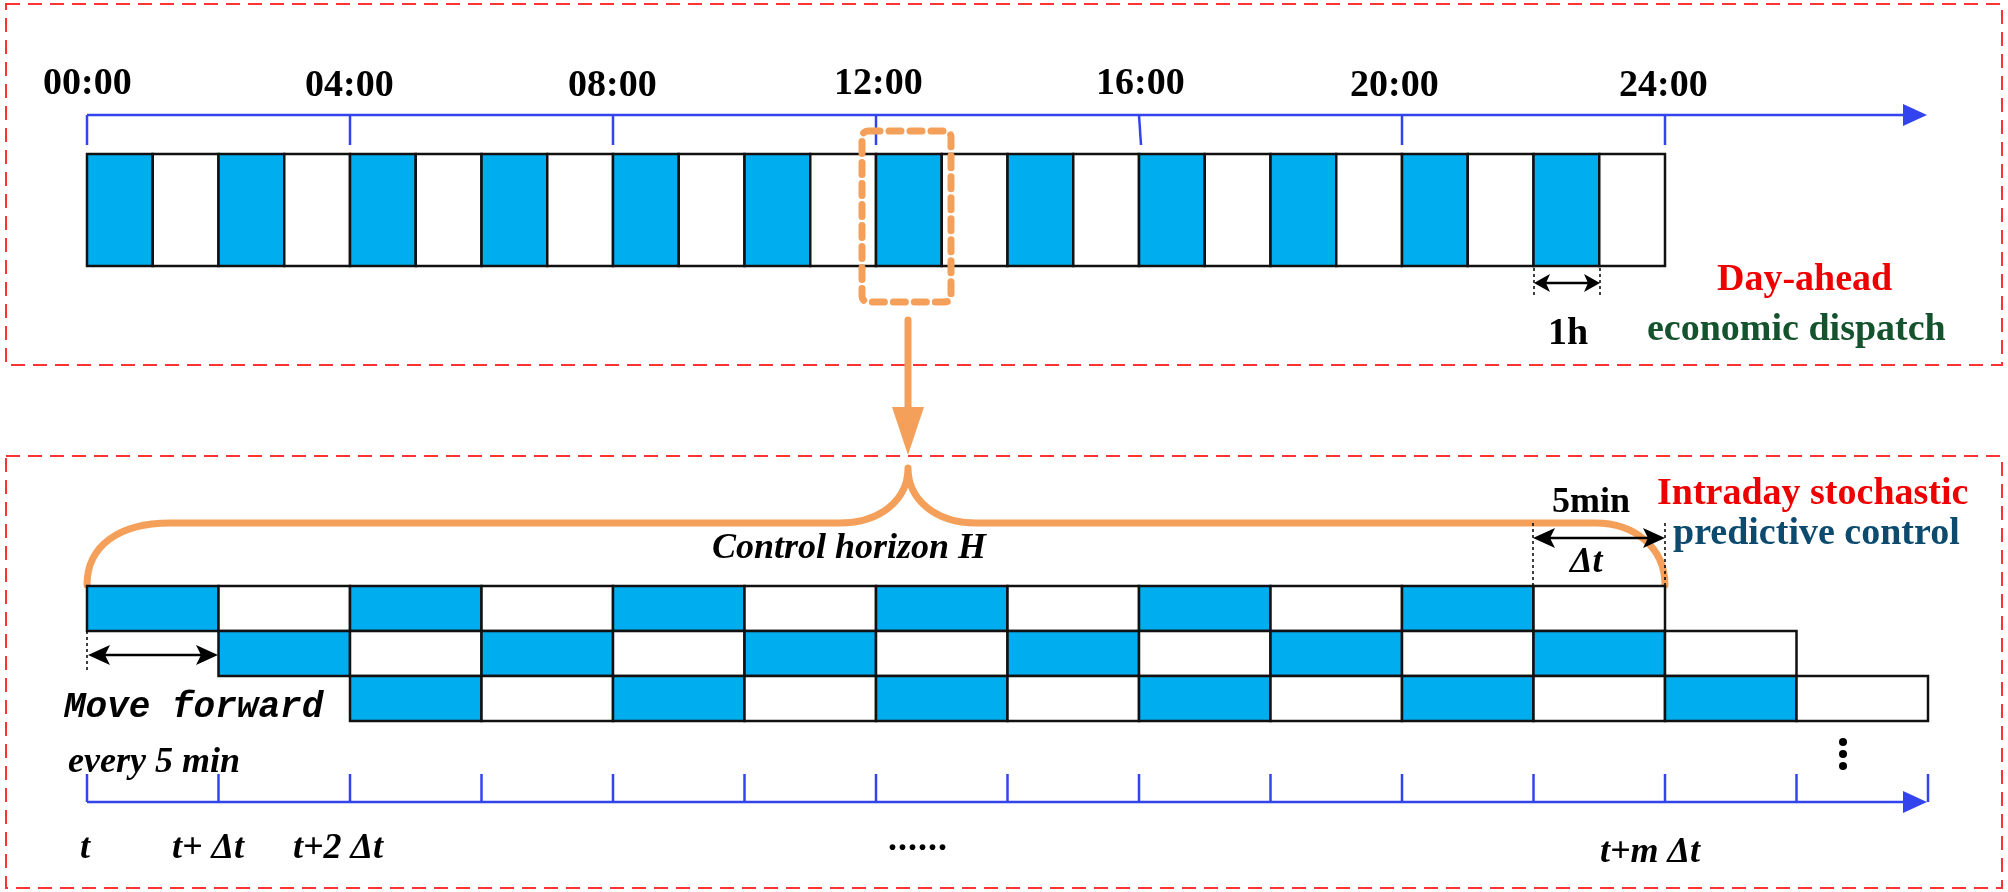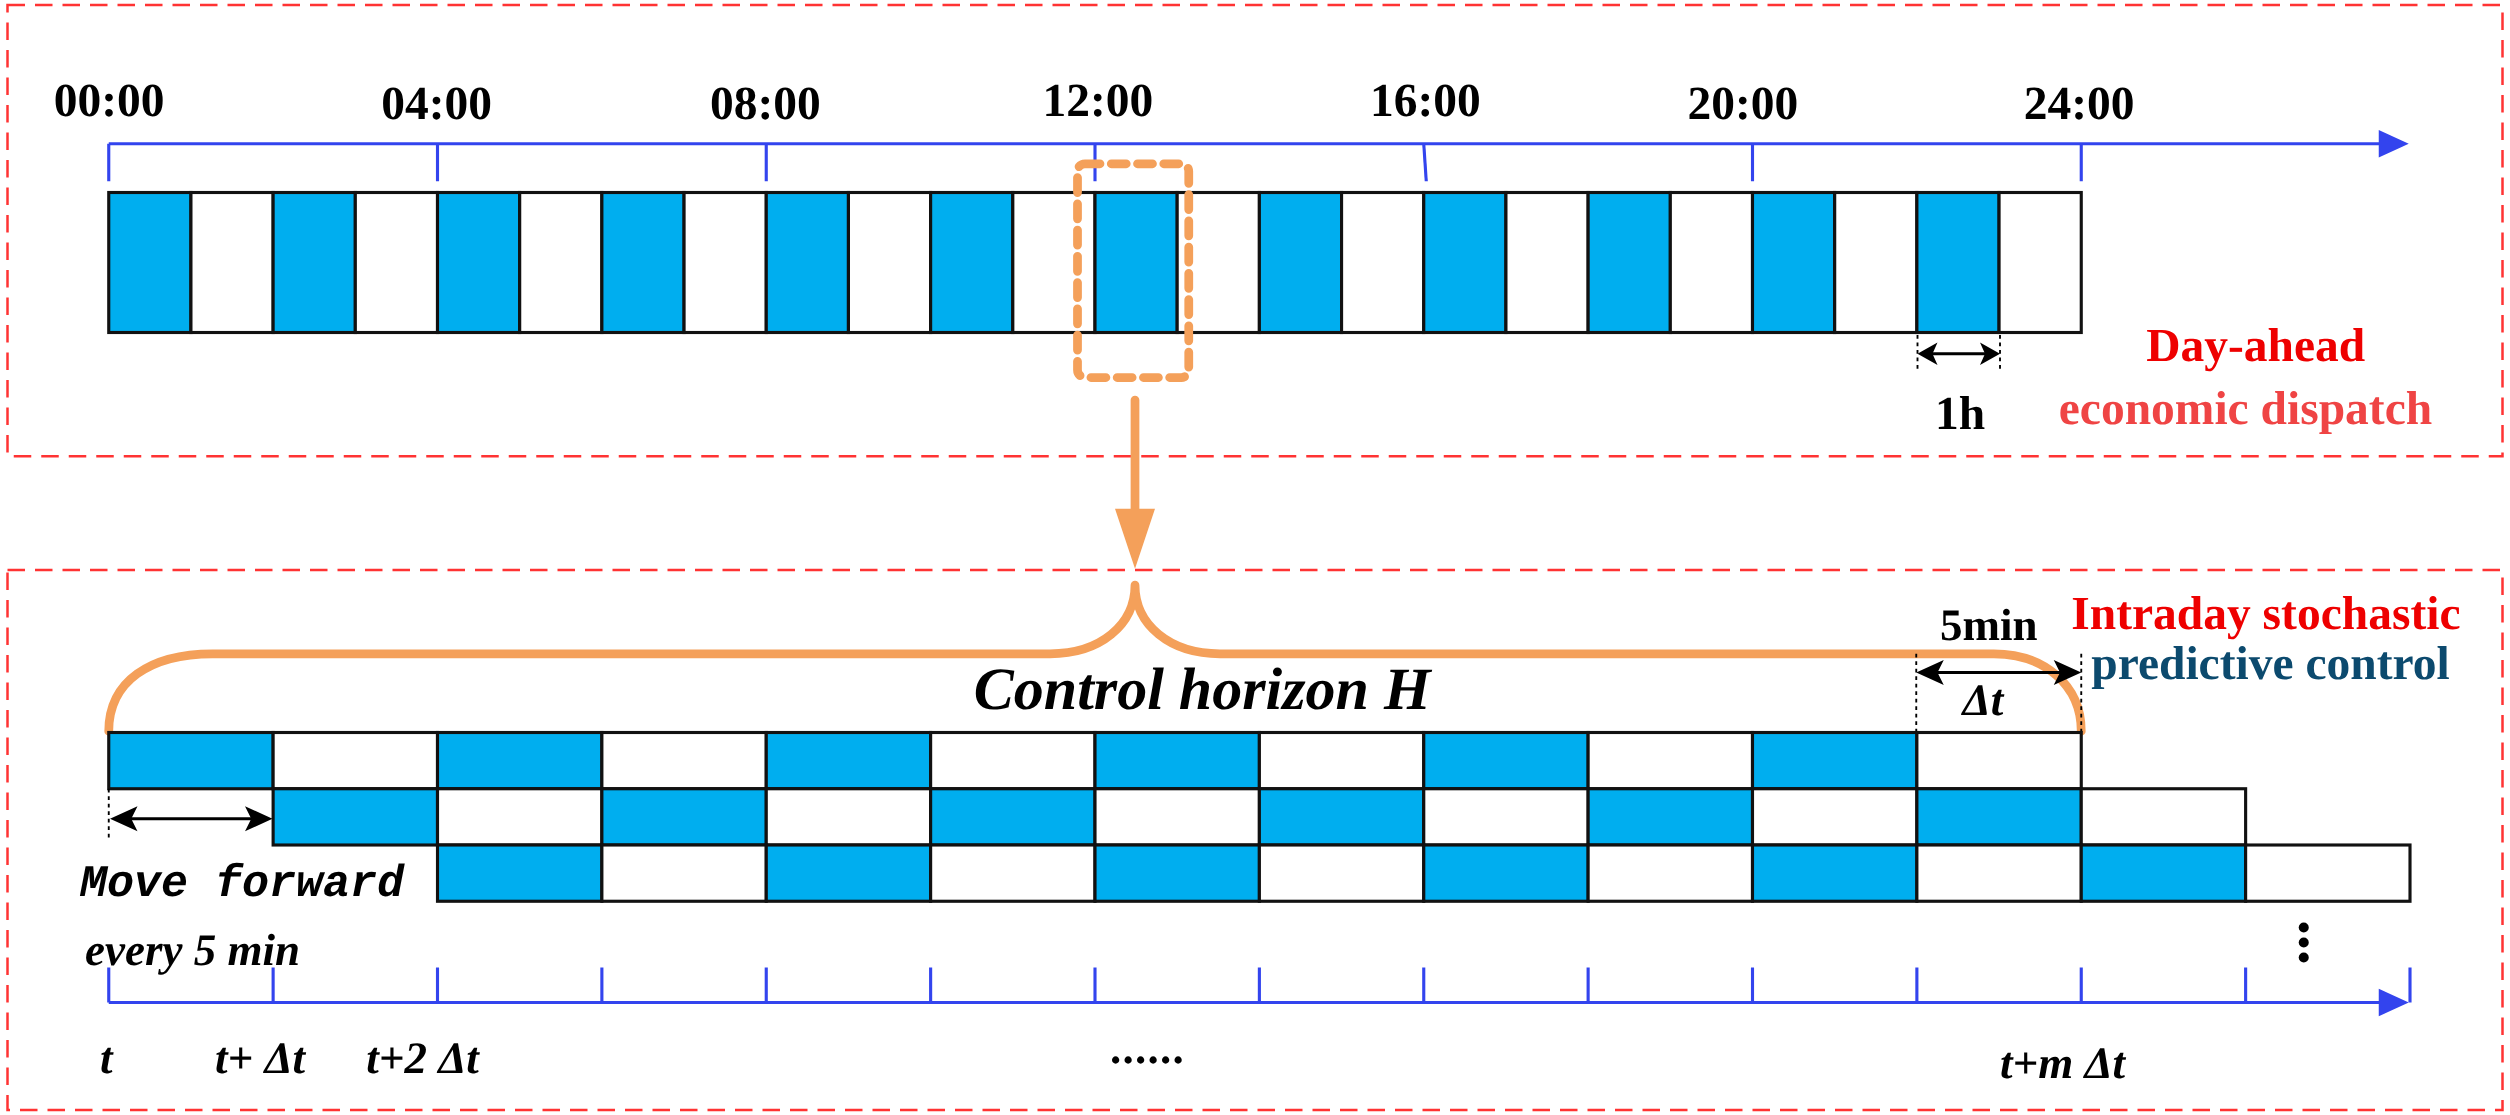--- a/index.html
+++ b/index.html
@@ -164,29 +164,29 @@
 <div class="txt serif-b" style="left:305px; top:64px; font-size:38px;">04:00</div>
 <div class="txt serif-b" style="left:568px; top:64px; font-size:38px;">08:00</div>
 <div class="txt serif-b" style="left:834px; top:62px; font-size:38px;">12:00</div>
 <div class="txt serif-b" style="left:1096px; top:62px; font-size:38px;">16:00</div>
 <div class="txt serif-b" style="left:1350px; top:64px; font-size:38px;text-align:right;">20:00</div>
 <div class="txt serif-b" style="left:1619px; top:64px; font-size:38px;">24:00</div>
 
 <div class="txt serif-b" style="left:1548px; top:312px; font-size:38px;text-align:center;">1h</div>
 
 <div class="txt serif-b" style="left:1717px; top:258px; font-size:38px; color:#EE0000;">Day-ahead</div>
-<div class="txt serif-b" style="left:1647px; top:308px; font-size:38px; color:#ef4444;">economic dispatch</div>
+<div class="txt serif-b" style="left:1647px; top:308px; font-size:38px; color:#14532d;">economic dispatch</div>
 
 <div class="txt serif-b" style="left:1657px; top:472px; font-size:38px; color:#EE0000;">Intraday stochastic</div>
 <div class="txt serif-b" style="left:1673px; top:512px; font-size:38px; color:#0c4a6e;">predictive control</div>
 
 <div class="txt serif-b" style="left:1552px; top:482px; font-size:36px;">5min</div>
 <div class="txt serif-bi" style="left:1570px; top:542px; font-size:36px;">Δt</div>
 
-<div class="txt serif-bi" style="left:779px; top:528px; font-size:48px;">Control horizon H</div>
+<div class="txt serif-bi" style="left:712px; top:528px; font-size:36px;">Control horizon H</div>
 
 <div class="txt serif-bi" style="left:64px; top:690px; font-size:36px;font-family:Liberation Mono, monospace;">Move forward</div>
 <div class="txt serif-bi" style="left:68px; top:742px; font-size:36px;">every 5 min</div>
 
 <div class="txt serif-bi" style="left:80px; top:828px; font-size:36px;">t</div>
 <div class="txt serif-bi" style="left:172px; top:828px; font-size:36px;">t+ Δt</div>
 <div class="txt serif-bi" style="left:293px; top:828px; font-size:36px;">t+2 Δt</div>
 <div class="txt serif-b" style="left:888px; top:820px; font-size:36px; letter-spacing:1px;">......</div>
 <div class="txt serif-bi" style="left:1600px; top:832px; font-size:36px;">t+m Δt</div>
 

